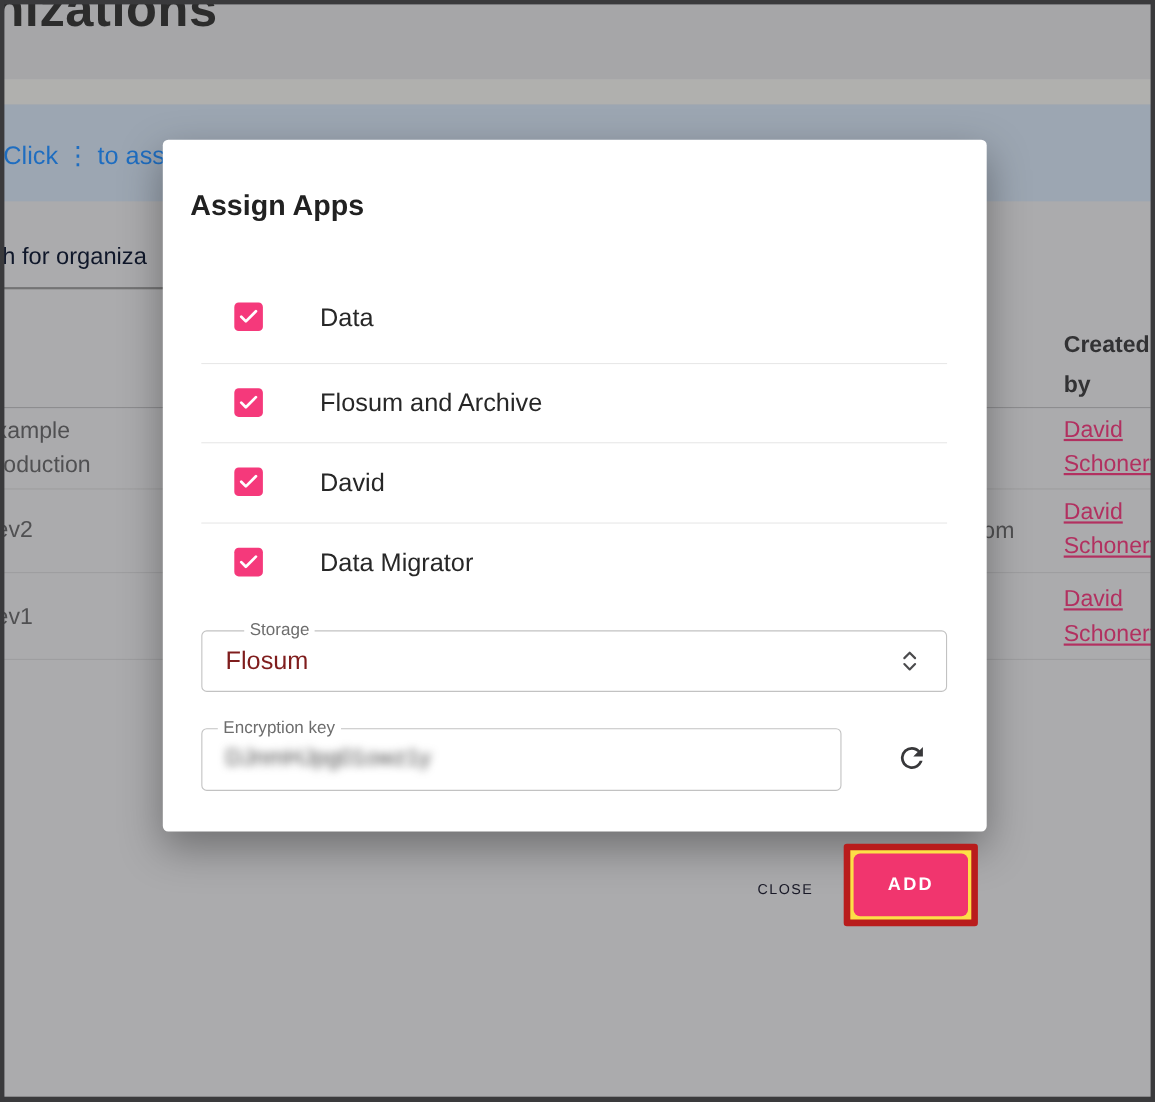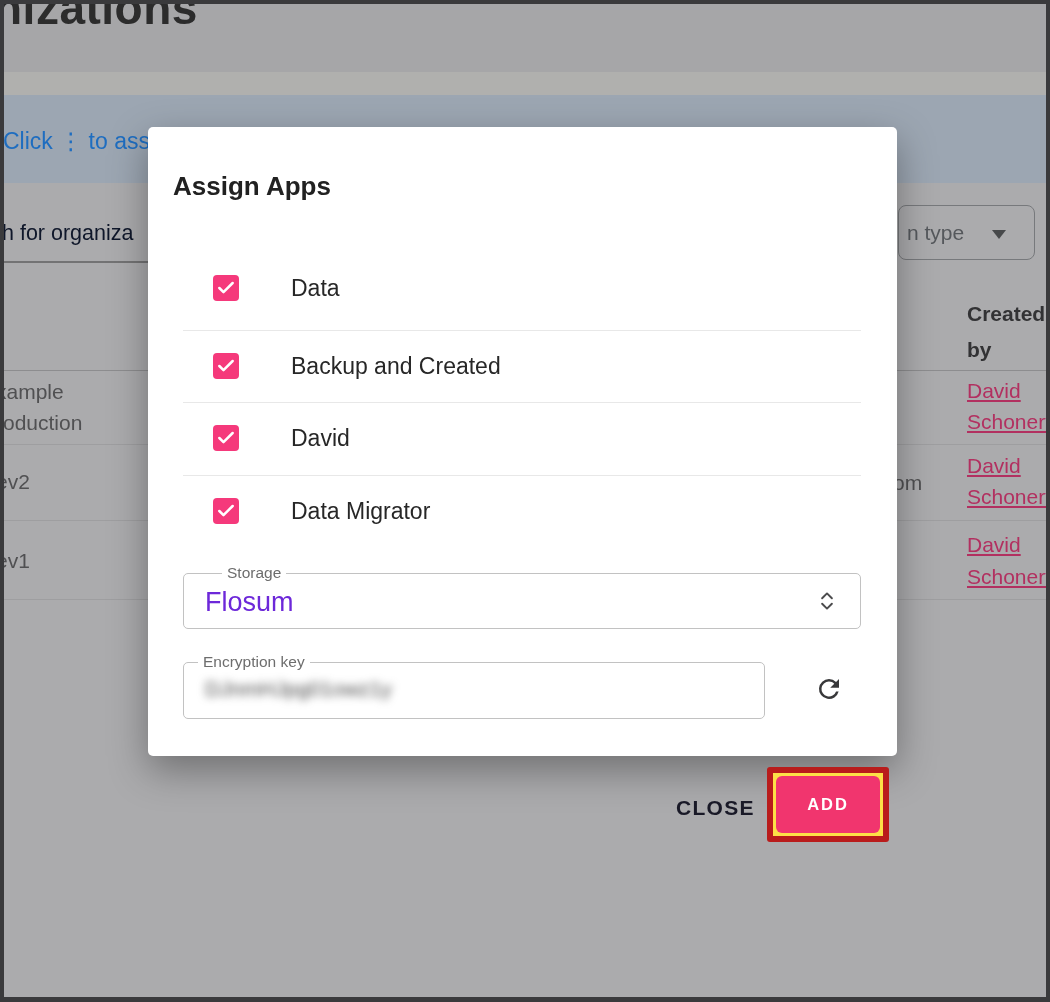--- a/index.html
+++ b/index.html
@@ -45,51 +45,47 @@
   .dialog-title { left:25px; top:44px; font-size:26px; font-weight:700; color:#212121; }
 
   .cbx { width:26px; height:26px; background:#f5397b; border-radius:4px; cursor:pointer;
          display:flex; align-items:center; justify-content:center; }
   .cbx svg { width:20px; height:20px; }
   .cbx-label { font-size:23px; color:#272727; line-height:28px; }
   .mdivider { left:35px; width:678px; height:1px; background:#e8e8e8; }
 
   .field { border:1px solid #c2c2c2; border-radius:5px; background:#fff; }
   .field-label { font-size:15.5px; color:#6d6d6d; background:#fff; padding:0 5px; line-height:16px; }
-  .field-value { font-size:27px; color:#6d28d9; }
+  .field-value { font-size:23px; color:#7f1d1d; }
   .blurred { font-size:21px; color:#4a4a4a; filter:blur(4px); white-space:nowrap; }
 
   .icon-btn { background:none; border:none; cursor:pointer; padding:0; }
 
   .close-btn { left:528px; top:661px; width:76px; height:40px; background:none; border:none; cursor:pointer;
-               font-family:"Liberation Sans", sans-serif; font-size:21px; font-weight:700; letter-spacing:1.3px; color:#191927; }
+               font-family:"Liberation Sans", sans-serif; font-size:13px; font-weight:400; letter-spacing:1.3px; color:#191927; }
   .add-highlight { left:619px; top:640px; width:122px; height:75px; border:6px solid #b91c1c; border-radius:3px;
                    background:#fde047; padding:3px; }
   .add-btn { width:100%; height:100%; background:#f1356e; border:none; border-radius:6px; cursor:pointer;
              font-family:"Liberation Sans", sans-serif; font-size:16.5px; font-weight:700; letter-spacing:2px; color:#ffffff; }
 </style>
 </head>
 <body>
 
 <div class="frame">
 
   <div class="abs band-header"></div>
   <div class="abs band-strip"></div>
   <div class="abs band-banner"></div>
 
   <div class="abs page-title">nizations</div>
   <div class="abs banner-text">Click ⋮ to assi</div>
 
   <div class="abs search-text">h for organiza</div>
   <div class="abs search-underline"></div>
 
-  <div class="abs type-select">
-    <span class="txt">n type</span>
-    <span class="arrow"></span>
-  </div>
 
   <div class="abs created-by">Created by</div>
   <div class="abs hline header-line"></div>
 
   <div class="abs cell-frag" style="left:-4px; top:381px;">xample</div>
   <div class="abs cell-frag" style="left:-4px; top:412px;">roduction</div>
   <div class="abs link-frag" style="left:967px; top:380px;">David</div>
   <div class="abs link-frag" style="left:967px; top:411px;">Schonert</div>
   <div class="abs hline" style="top:444px;"></div>
 
@@ -113,21 +109,21 @@
         </svg>
     </div>
     <div class="abs cbx-label" style="left:143px; top:147px;">Data</div>
     <div class="abs mdivider" style="top:203px;"></div>
 
     <div class="abs cbx" style="left:65px; top:226px;">
       <svg viewBox="0 0 24 24">
           <path d="M20 6L9 17l-5-5" fill="none" stroke="#fff" stroke-width="3" stroke-linecap="round" stroke-linejoin="round"></path>
         </svg>
     </div>
-    <div class="abs cbx-label" style="left:143px; top:225px;">Backup and Created</div>
+    <div class="abs cbx-label" style="left:143px; top:225px;">Flosum and Archive</div>
     <div class="abs mdivider" style="top:275px;"></div>
 
     <div class="abs cbx" style="left:65px; top:298px;">
       <svg viewBox="0 0 24 24">
           <path d="M20 6L9 17l-5-5" fill="none" stroke="#fff" stroke-width="3" stroke-linecap="round" stroke-linejoin="round"></path>
         </svg>
     </div>
     <div class="abs cbx-label" style="left:143px; top:297px;">David</div>
     <div class="abs mdivider" style="top:348px;"></div>
 

